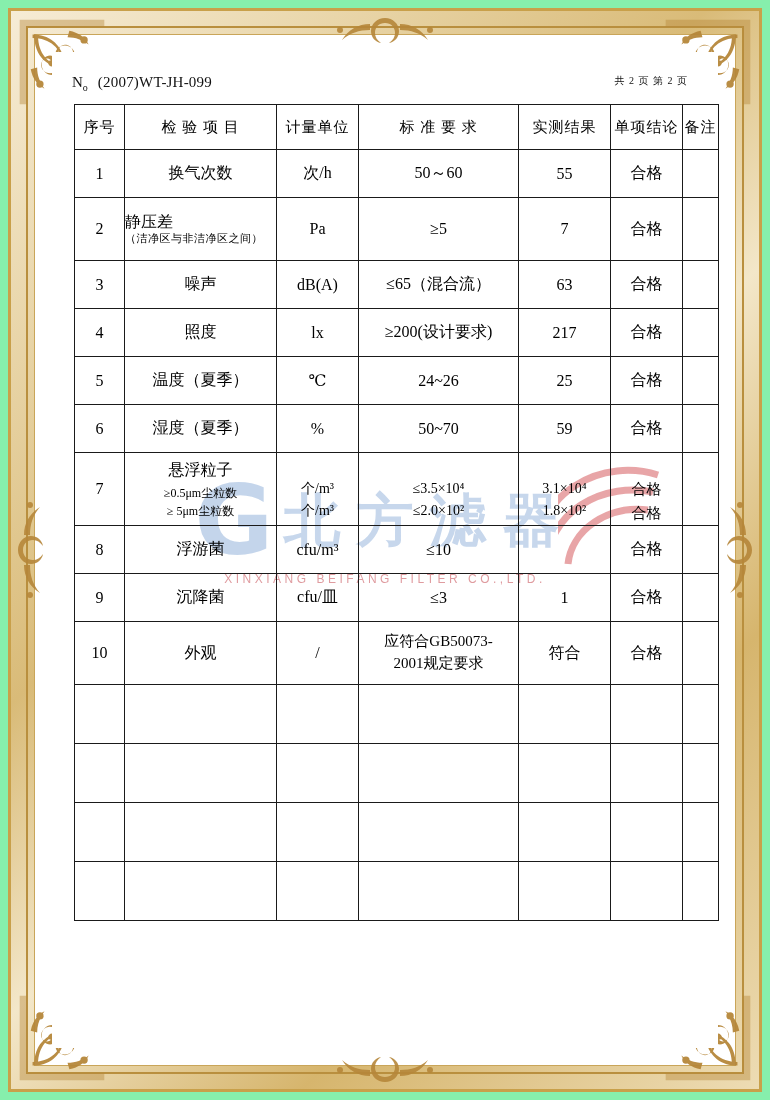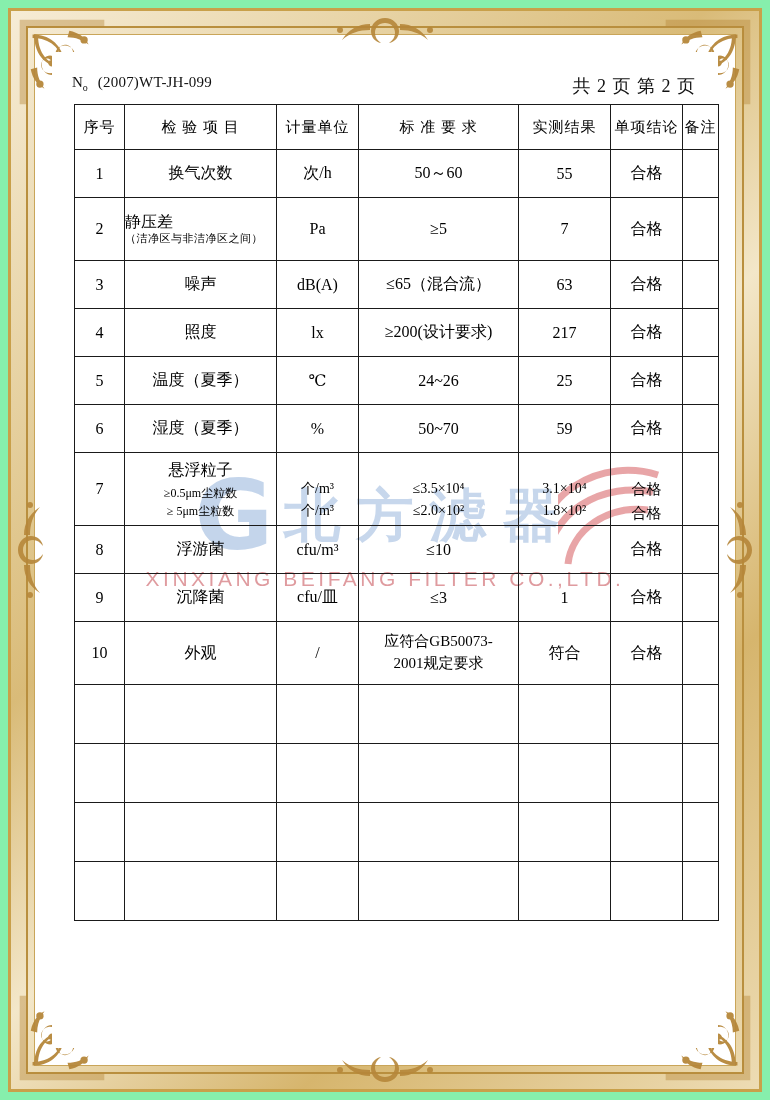--- a/index.html
+++ b/index.html
@@ -82,23 +82,23 @@
     position: absolute;
     left: 6px;
     top: 0;
     white-space: nowrap;
   }
   .doc-no .nolabel { font-size: 15px; }
   .doc-no .nosub { font-size: 10px; vertical-align: sub; }
   .doc-no .noval { margin-left: 10px; letter-spacing: .2px; }
   .doc-pages {
     position: absolute;
-    right: 8px;
+    right: 16px;
     top: 0;
-    font-size: 18px;
+    font-size: 10px;
     letter-spacing: 1px;
     white-space: nowrap;
   }
 
   
   .watermark {
     position: absolute;
     left: 0;
     right: 0;
     top: 400px;
@@ -138,21 +138,21 @@
     width: 130px;
     height: 110px;
     color: rgba(200,40,45,0.42);
     font-size: 78px;
     font-weight: bold;
     font-family: "DejaVu Sans", sans-serif;
     overflow: hidden;
   }
   .wm-en {
     margin-top: 8px;
-    font-size: 21px;
+    font-size: 12px;
     letter-spacing: 3.5px;
     color: rgba(196,72,80,0.55);
     font-family: "Liberation Sans", sans-serif;
   }
 
   
   .table-wrap {
     position: absolute;
     left: 22px;
     right: 10px;

